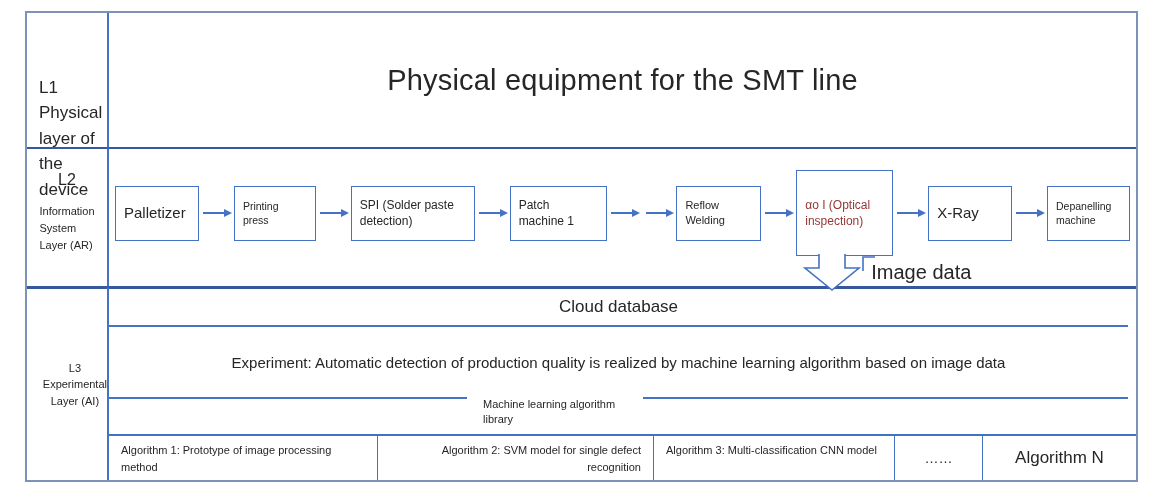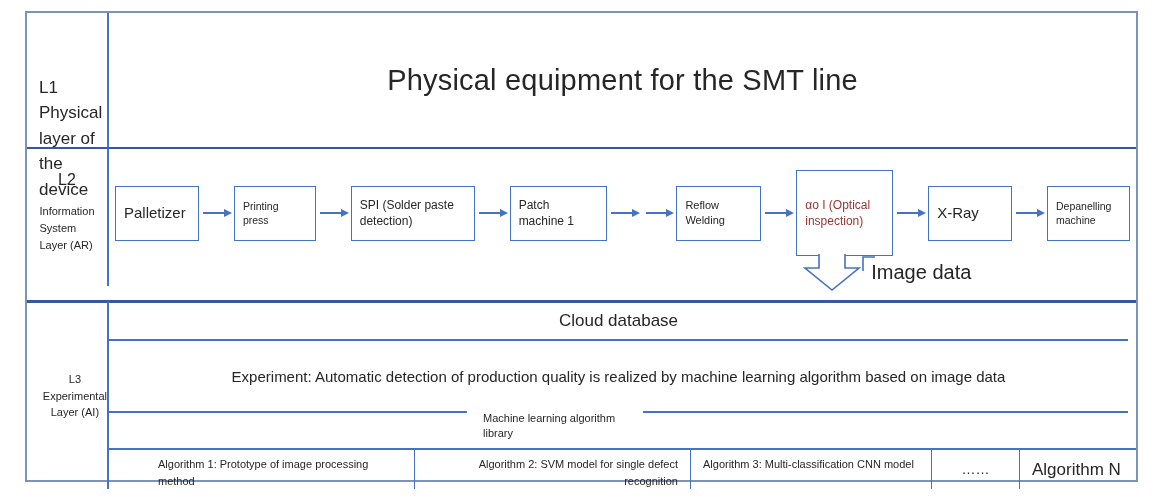--- a/index.html
+++ b/index.html
@@ -16,21 +16,21 @@
     overflow:hidden;
   }
   .table{
     position:absolute;left:25px;top:11px;width:1113px;height:471px;
     border:2px solid var(--outer);box-sizing:border-box;
     display:grid;grid-template-columns:82px 1fr;grid-template-rows:134px 139px 1fr;
   }
   .cell{box-sizing:border-box;}
   .lbl{border-right:2px solid var(--border);}
   .r2{border-top:2px solid var(--separator);}
-  .r3{border-top:3px solid var(--separator);margin-top:14px;}
+  .r3{border-top:3px solid var(--separator);}
 
   
   .l1-label{padding:36px 6px 12px 12px;font-size:17px;line-height:1.5;white-space:pre-line;}
   .l1-main{display:flex;align-items:center;justify-content:center;}
   .l1-title{font-size:29px;font-weight:400;margin:0;letter-spacing:.2px;}
 
   
   .l2-label{display:flex;flex-direction:column;align-items:center;padding-top:22px;text-align:left;}
   .l2-code{font-size:16px;margin-bottom:14px;}
   .l2-sub{font-size:11px;line-height:1.55;white-space:pre-line;}
@@ -66,28 +66,28 @@
   .l3-main{display:flex;flex-direction:column;padding:0;}
   .band-cloud{margin-right:8px;height:36px;border-bottom:2px solid var(--border);
     display:flex;align-items:center;justify-content:center;font-size:17px;}
   .band-exp{margin-right:8px;height:70px;border-bottom:2px solid var(--border);
     display:flex;align-items:center;justify-content:center;font-size:15px;text-align:center;padding:0 24px;}
   .band-ml{margin-right:8px;height:35px;position:relative;}
   .ml-label{
     position:absolute;left:358px;top:-4px;background:#fff;padding:2px 28px 0 16px;
     font-size:11px;line-height:1.35;white-space:pre-line;
   }
-  .alg-row{display:flex;border-top:2px solid var(--border);flex:1;min-height:0;padding-left:37px;}
+  .alg-row{display:flex;border-top:2px solid var(--border);flex:1;min-height:0;}
   .alg-cell{border-left:1.5px solid var(--border);padding:6px 12px 0 12px;font-size:11px;line-height:1.5;box-sizing:border-box;}
   .alg-cell:first-child{border-left:none;}
   .alg-cell[data-name="algorithm-cell-1"]{width:268px;}
   .alg-cell[data-name="algorithm-cell-2"]{width:276px;text-align:right;}
   .alg-cell[data-name="algorithm-cell-3"]{width:241px;}
   .alg-cell[data-name="algorithm-cell-dots"]{width:88px;display:flex;align-items:center;justify-content:center;font-size:14px;padding-top:0;}
-  .alg-cell[data-name="algorithm-cell-n"]{flex:1;display:flex;align-items:center;font-size:17px;padding-top:0;}
+  .alg-cell[data-name="algorithm-cell-n"]{flex:1;display:flex;align-items:center;justify-content:center;font-size:17px;padding-top:0;}
 </style>
 </head>
 <body>
 
 <div class="canvas" data-name="smt-architecture-diagram">
   <div class="table" data-name="layer-table">
 
     <div class="cell lbl l1-label" data-name="l1-layer-label" style="white-space: pre-line;">
       <span data-name="l1-layer-label-text">L1
 Physical

